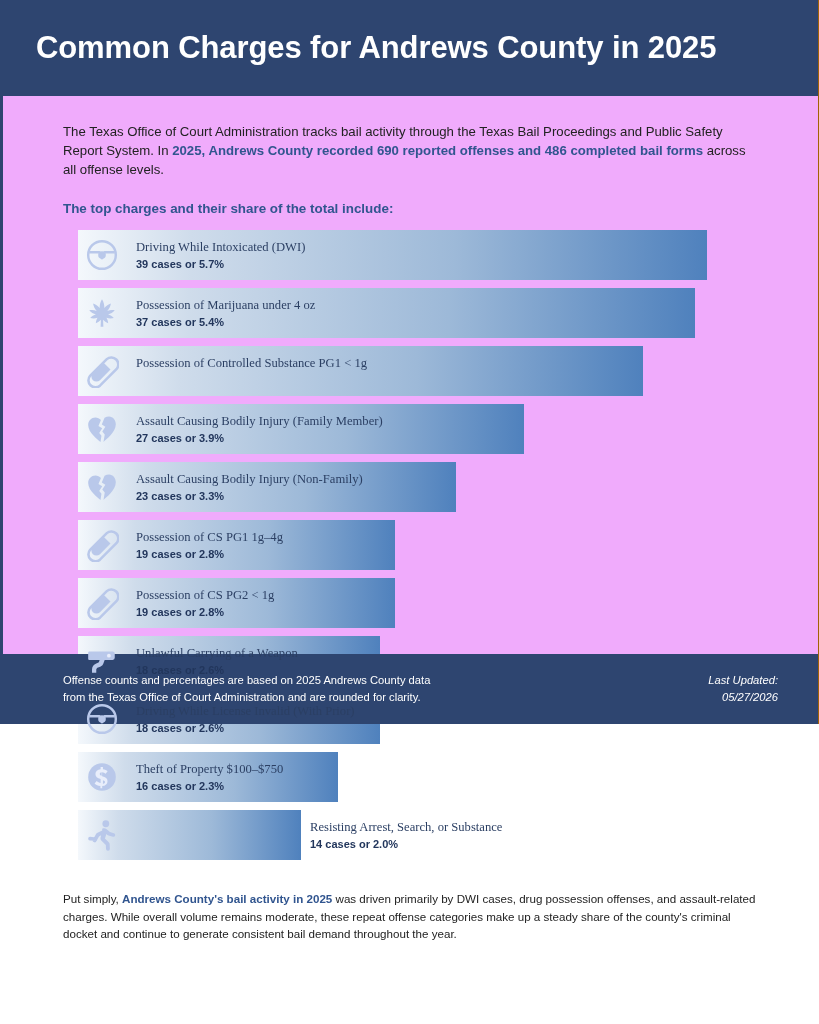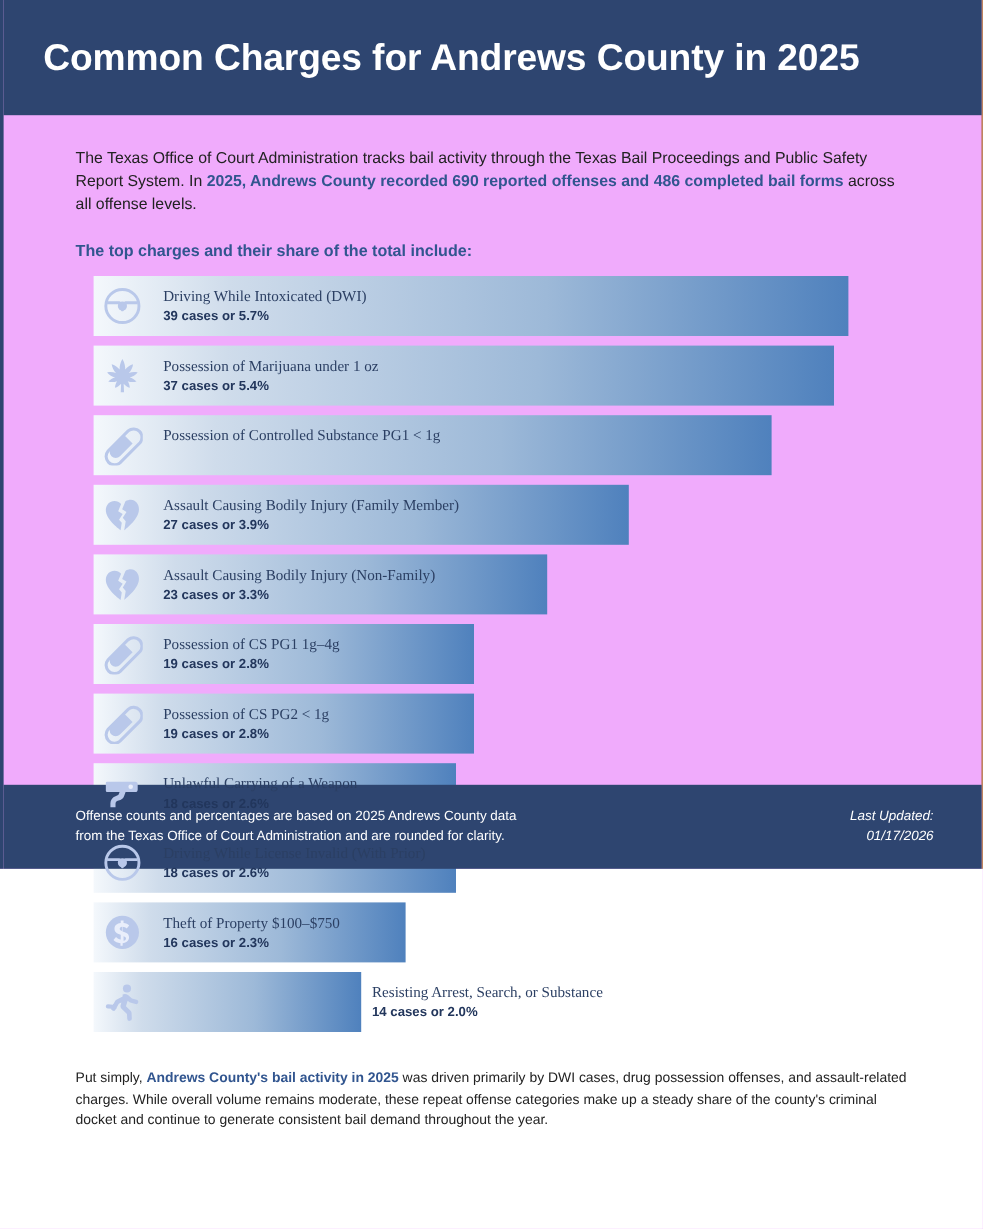--- a/index.html
+++ b/index.html
@@ -190,21 +190,21 @@
         </div>
       </div>
       <div class="row">
         <div class="bar" style="width: 617px;"></div>
         <span class="icon">
           <svg width="34" height="34" viewBox="0 0 32 32" fill="currentColor">
             <path d="M16 3c1.6 2.6 2.3 5.4 2.2 8.2 1.7-2 3.8-3.4 6.2-4.1-.4 2.7-1.6 5-3.4 6.9 2.4-.9 4.8-1 7-.5-1.7 2-3.9 3.3-6.3 3.9 2.1.5 3.9 1.6 5.4 3.2-2.4.7-4.7.6-6.9-.2 1 1.6 1.5 3.3 1.6 5.2-1.9-.7-3.5-1.8-4.8-3.3l.3 6.7h-2.6l.3-6.7c-1.3 1.5-2.9 2.6-4.8 3.3.1-1.9.6-3.6 1.6-5.2-2.2.8-4.5.9-6.9.2 1.5-1.6 3.3-2.7 5.4-3.2-2.4-.6-4.6-1.9-6.3-3.9 2.2-.5 4.6-.4 7 .5-1.8-1.9-3-4.2-3.4-6.9 2.4.7 4.5 2.1 6.2 4.1C13.7 8.4 14.4 5.6 16 3z"></path>
           </svg>
         </span>
         <div class="labels">
-          <div class="charge">Possession of Marijuana under 1 oz</div>
+          <div class="charge">Possession of Marijuana under 4 oz</div>
           <div class="stat">37 cases or 5.4%</div>
         </div>
       </div>
       <div class="row">
         <div class="bar" style="width: 565px;"></div>
         <span class="icon">
           <svg width="34" height="34" viewBox="0 0 32 32" fill="none">
             <path d="M20.5 4.8 A6.6 6.6 0 0 1 29.8 14.1 L14.1 29.8 A6.6 6.6 0 0 1 4.8 20.5 Z" fill="none" stroke="currentColor" stroke-width="2.4"></path>
             <path d="M17.3 8 L24 14.7 L14.1 24.6 A4.7 4.7 0 0 1 7.4 17.9 Z" fill="currentColor"></path>
           </svg>
@@ -324,17 +324,17 @@
     <p class="outro"><span>Put simply, </span><span class="hl2">Andrews County's bail activity in 2025</span><span> was driven primarily by DWI cases, drug possession offenses, and assault-related charges. While overall volume remains moderate, these repeat offense categories make up a steady share of the county's criminal docket and continue to generate consistent bail demand throughout the year.</span></p>
   </div>
 
   <div class="footer">
     <div class="footer-left">
       <div>Offense counts and percentages are based on 2025 Andrews County data</div>
       <div>from the Texas Office of Court Administration and are rounded for clarity.</div>
     </div>
     <div class="footer-right">
       <div>Last Updated:</div>
-      <div>01/17/2026</div>
+      <div>05/27/2026</div>
     </div>
   </div>
 
 </div>
 
 </body></html>

